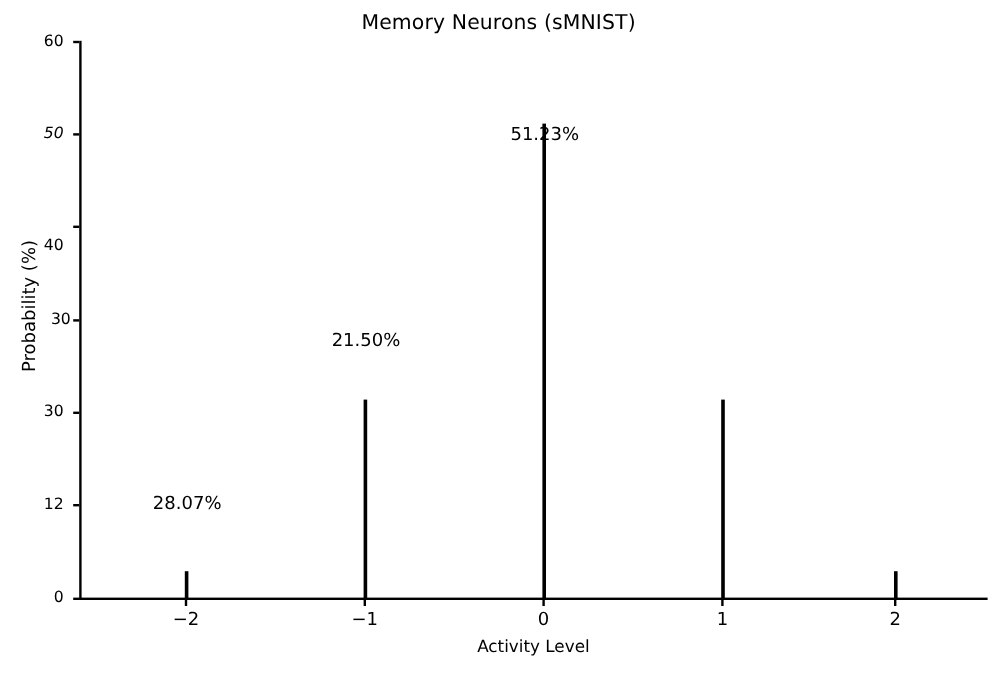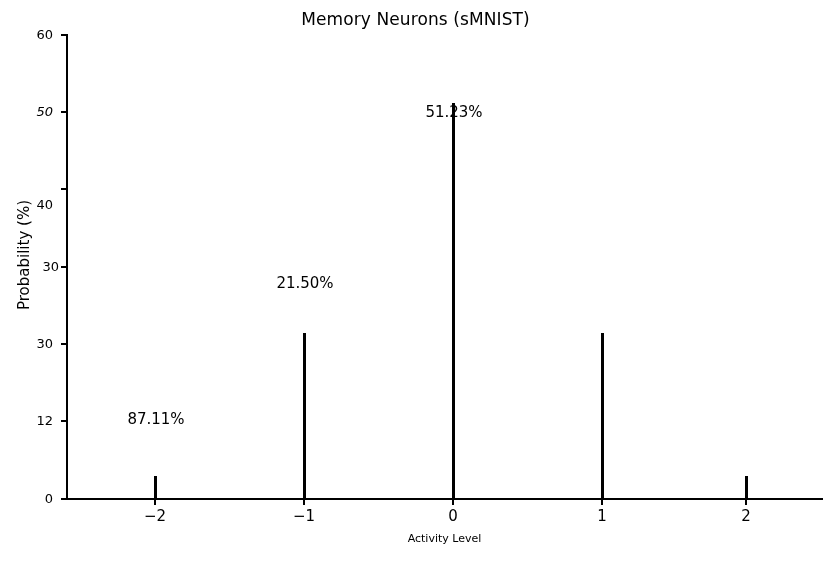--- a/index.html
+++ b/index.html
@@ -86,21 +86,21 @@
     width: 60px;
   }
 
   
   #xlabel {
     position: absolute;
     left: 66px;
     top: 530px;
     width: 757px;
     text-align: center;
-    font-size: 11px;
+    font-size: 14px;
     line-height: 18px;
   }
   #ylabel {
     position: absolute;
     left: -46px;
     top: 246px;
     width: 140px;
     text-align: center;
     font-size: 15px;
     line-height: 18px;
@@ -160,20 +160,20 @@
   <div class="xtick-label" style="left:423px; top:508px;">0</div>
   <div class="xtick-label" style="left:572px; top:508px;">1</div>
   <div class="xtick-label" style="left:716px; top:508px;">2</div>
 
   <div class="stem" style="left:154px; top:476px; height:23px;"></div>
   <div class="stem" style="left:303px; top:333px; height:166px;"></div>
   <div class="stem" style="left:452px; top:103px; height:396px;"></div>
   <div class="stem" style="left:601px; top:333px; height:166px;"></div>
   <div class="stem" style="left:745px; top:476px; height:23px;"></div>
 
-  <div class="stem-value-label" style="left:96px; top:411px;">87.11%</div>
+  <div class="stem-value-label" style="left:96px; top:411px;">28.07%</div>
   <div class="stem-value-label" style="left:245px; top:275px;">21.50%</div>
   <div class="stem-value-label" style="left:394px; top:56px;margin-top:48px;">51.23%</div>
 
   <div id="xlabel">Activity Level</div>
   <div id="ylabel">Probability (%)</div>
 
 </div>
 
 </body></html>

